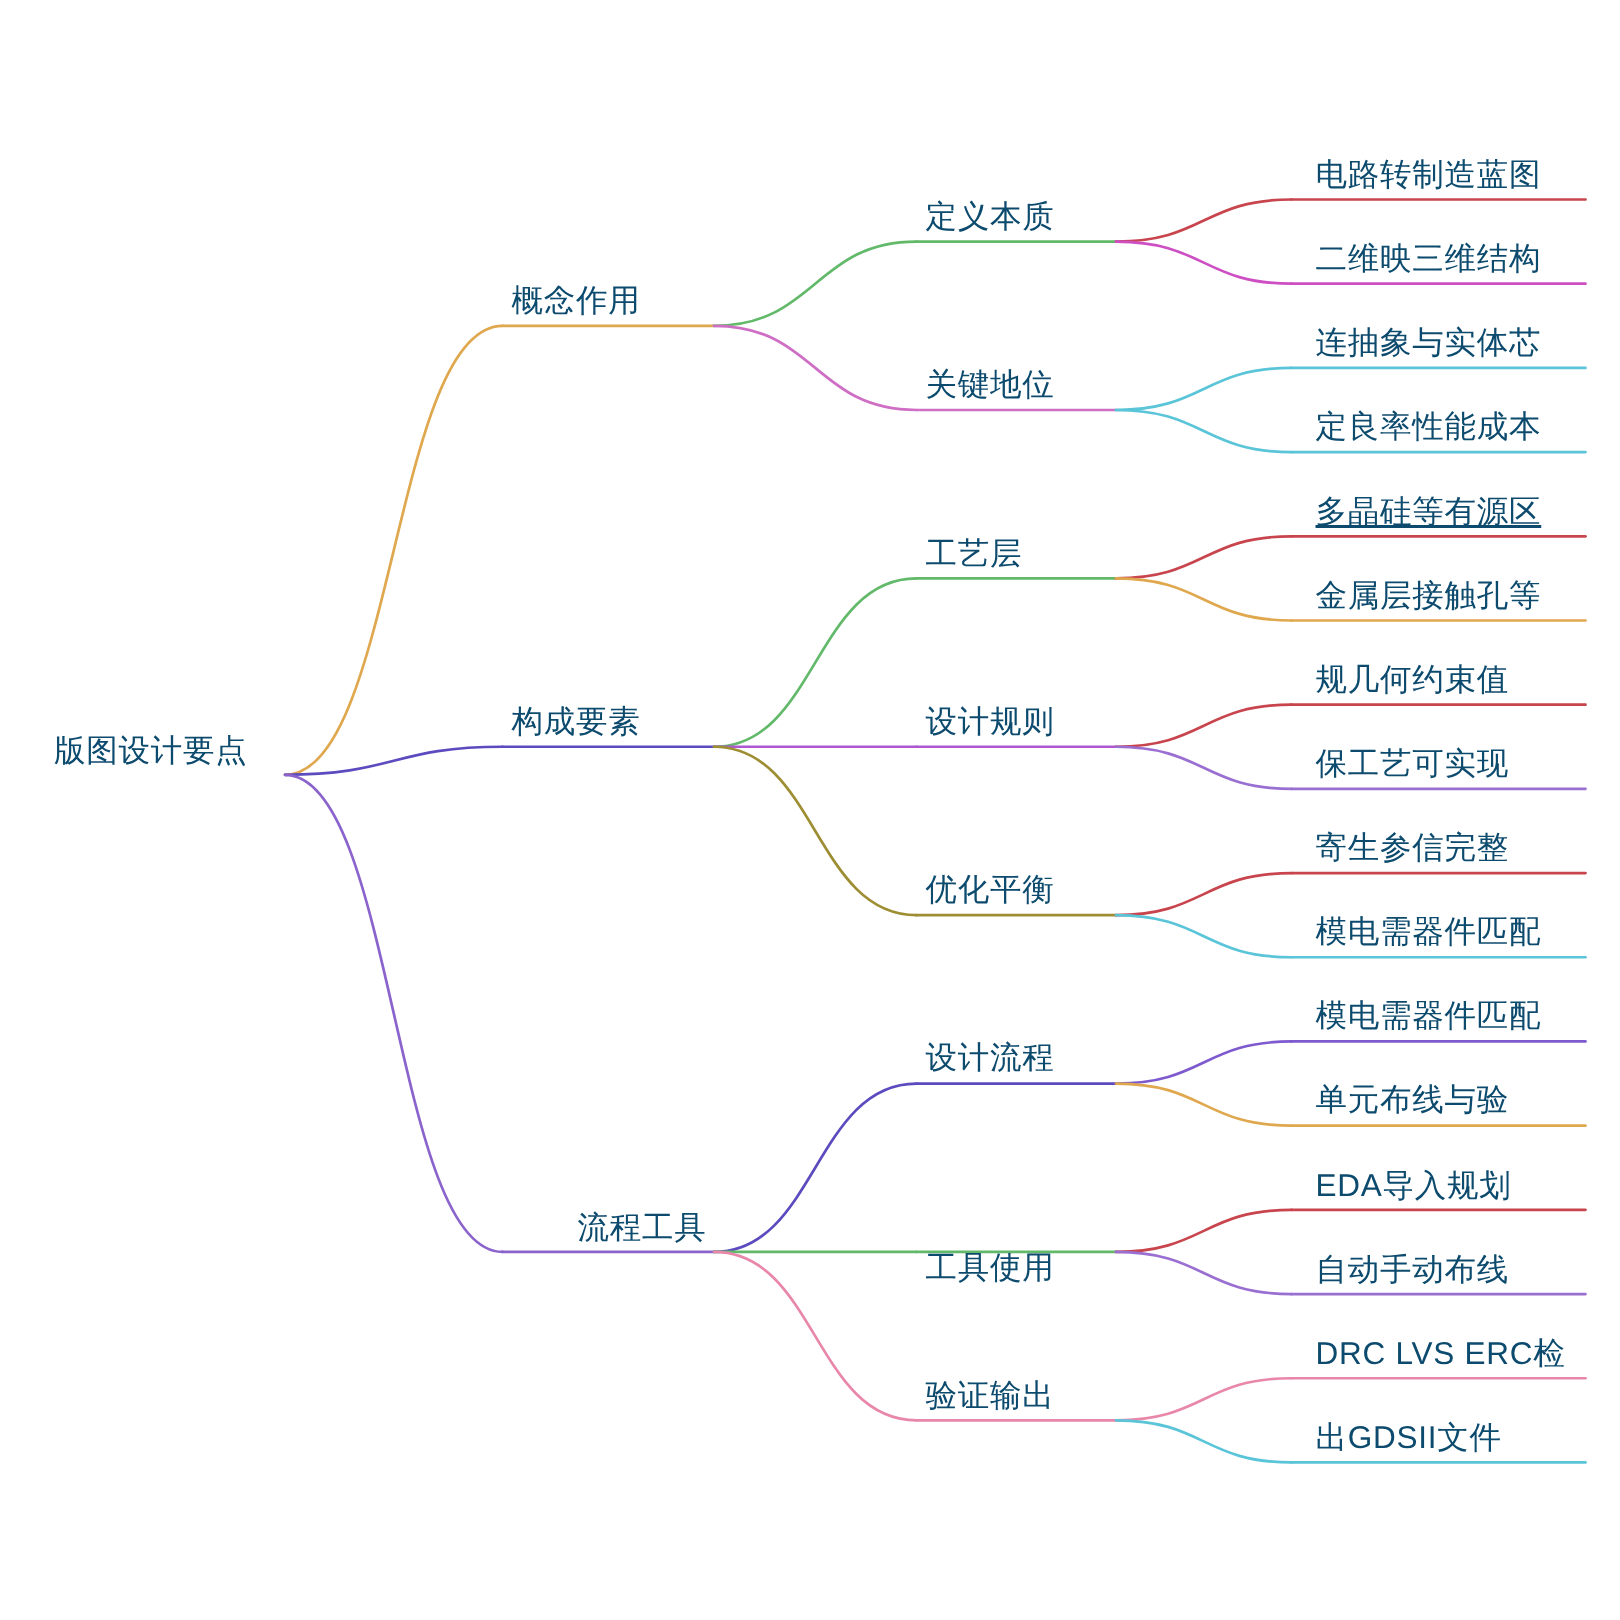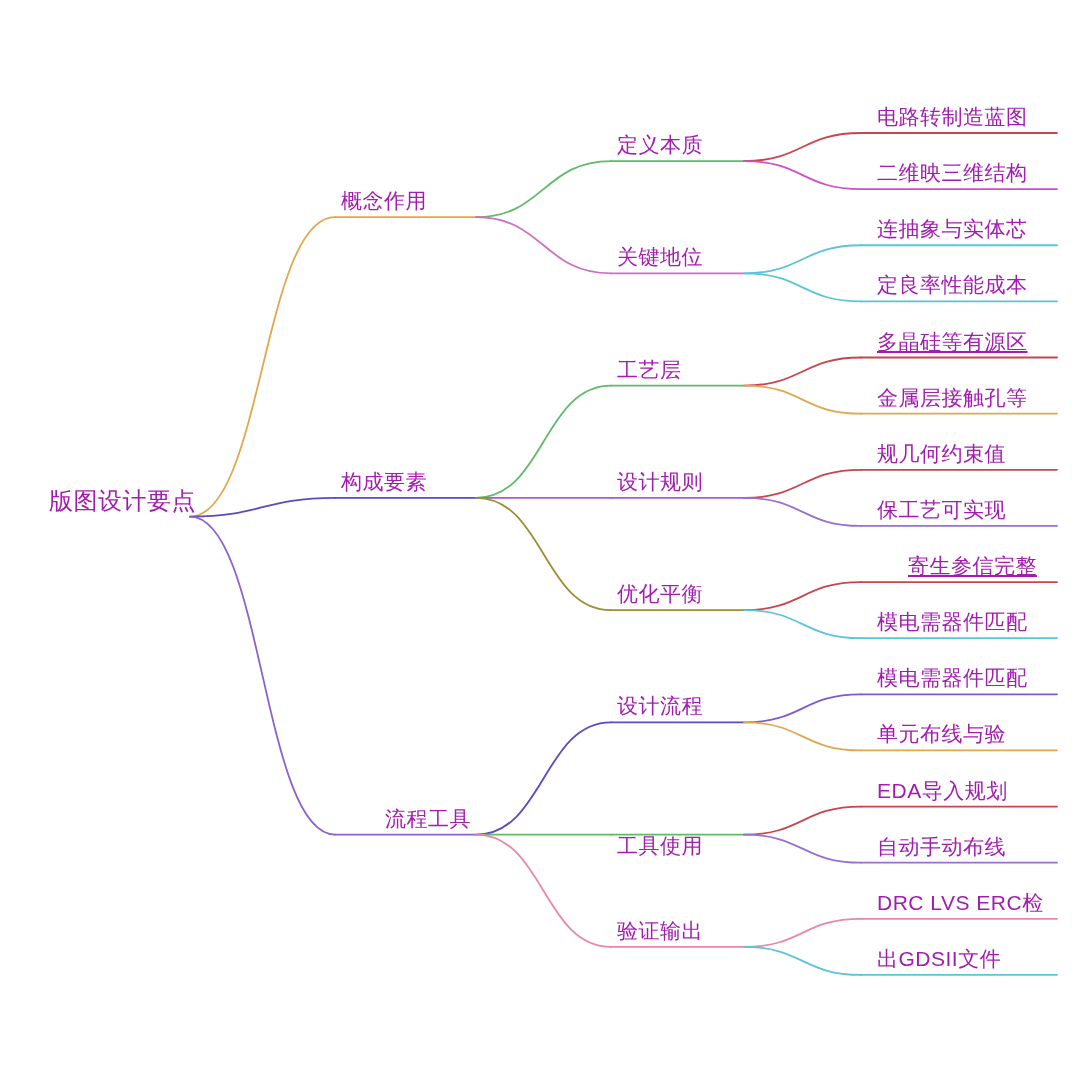--- a/index.html
+++ b/index.html
@@ -23,21 +23,21 @@
   #nodes {
     position: absolute;
     left: 0;
     top: 0;
     width: 100%;
     height: 100%;
   }
   .node-label {
     position: absolute;
     white-space: nowrap;
-    color: #a21caf;
+    color: #0c4a6e;
     height: 26px;
     line-height: 26px;
     letter-spacing: 0.5px;
     cursor: default;
   }
 </style>
 </head>
 <body>
 
 <div id="canvas">
@@ -91,37 +91,37 @@
       <path d="M 744 834.625 C 802.5 834.625, 802.5 862.69, 861 862.69" fill="none" stroke="#9a6fd2" stroke-width="1.8" stroke-linecap="round"></path>
       <path d="M 861 862.69 L 1057 862.69" fill="none" stroke="#9a6fd2" stroke-width="1.8" stroke-linecap="round"></path>
       <path d="M 476 834.625 C 543.5 834.625, 543.5 946.885, 611 946.885" fill="none" stroke="#e987ab" stroke-width="1.8" stroke-linecap="round"></path>
       <path d="M 611 946.885 L 744 946.885" fill="none" stroke="#e987ab" stroke-width="1.8" stroke-linecap="round"></path>
       <path d="M 744 946.885 C 802.5 946.885, 802.5 918.82, 861 918.82" fill="none" stroke="#e987ab" stroke-width="1.8" stroke-linecap="round"></path>
       <path d="M 861 918.82 L 1057 918.82" fill="none" stroke="#e987ab" stroke-width="1.8" stroke-linecap="round"></path>
       <path d="M 744 946.885 C 802.5 946.885, 802.5 974.95, 861 974.95" fill="none" stroke="#5ac4d8" stroke-width="1.8" stroke-linecap="round"></path>
       <path d="M 861 974.95 L 1057 974.95" fill="none" stroke="#5ac4d8" stroke-width="1.8" stroke-linecap="round"></path>
     </svg>
   <div id="nodes">
-      <div class="node-label" style="left: 49px; top: 487.555px; font-size: 24px; text-align: right;">版图设计要点</div>
+      <div class="node-label" style="left: 36px; top: 487.555px; font-size: 21px; text-align: right;">版图设计要点</div>
       <div class="node-label" style="left: 341px; top: 188.195px; font-size: 21px; text-align: right;">概念作用</div>
       <div class="node-label" style="left: 617px; top: 132.065px; font-size: 21px;">定义本质</div>
       <div class="node-label" style="left: 877px; top: 104px; font-size: 21px;">电路转制造蓝图</div>
       <div class="node-label" style="left: 877px; top: 160.13px; font-size: 21px;">二维映三维结构</div>
       <div class="node-label" style="left: 617px; top: 244.325px; font-size: 21px;">关键地位</div>
       <div class="node-label" style="left: 877px; top: 216.26px; font-size: 21px;">连抽象与实体芯</div>
       <div class="node-label" style="left: 877px; top: 272.39px; font-size: 21px;">定良率性能成本</div>
       <div class="node-label" style="left: 341px; top: 468.845px; font-size: 21px;">构成要素</div>
       <div class="node-label" style="left: 617px; top: 356.585px; font-size: 21px;">工艺层</div>
       <div class="node-label" style="left: 877px; top: 328.52px; font-size: 21px; text-decoration: underline;">多晶硅等有源区</div>
       <div class="node-label" style="left: 877px; top: 384.65px; font-size: 21px;">金属层接触孔等</div>
       <div class="node-label" style="left: 617px; top: 468.845px; font-size: 21px;">设计规则</div>
       <div class="node-label" style="left: 877px; top: 440.78px; font-size: 21px;">规几何约束值</div>
       <div class="node-label" style="left: 877px; top: 496.91px; font-size: 21px;">保工艺可实现</div>
       <div class="node-label" style="left: 617px; top: 581.105px; font-size: 21px;">优化平衡</div>
-      <div class="node-label" style="left: 908px; top: 553.04px; font-size: 21px; text-decoration: underline;">寄生参信完整</div>
+      <div class="node-label" style="left: 877px; top: 553.04px; font-size: 21px;">寄生参信完整</div>
       <div class="node-label" style="left: 877px; top: 609.17px; font-size: 21px;">模电需器件匹配</div>
       <div class="node-label" style="left: 341px; top: 805.625px; font-size: 21px; margin-left: 44px;">流程工具</div>
       <div class="node-label" style="left: 617px; top: 693.365px; font-size: 21px;">设计流程</div>
       <div class="node-label" style="left: 877px; top: 665.3px; font-size: 21px;">模电需器件匹配</div>
       <div class="node-label" style="left: 877px; top: 721.43px; font-size: 21px;">单元布线与验</div>
       <div class="node-label" style="left: 617px; top: 833px; font-size: 21px;">工具使用</div>
       <div class="node-label" style="left: 877px; top: 777.56px; font-size: 21px;">EDA导入规划</div>
       <div class="node-label" style="left: 877px; top: 833.69px; font-size: 21px;">自动手动布线</div>
       <div class="node-label" style="left: 617px; top: 917.885px; font-size: 21px;">验证输出</div>
       <div class="node-label" style="left: 877px; top: 889.82px; font-size: 21px;">DRC LVS ERC检</div>

